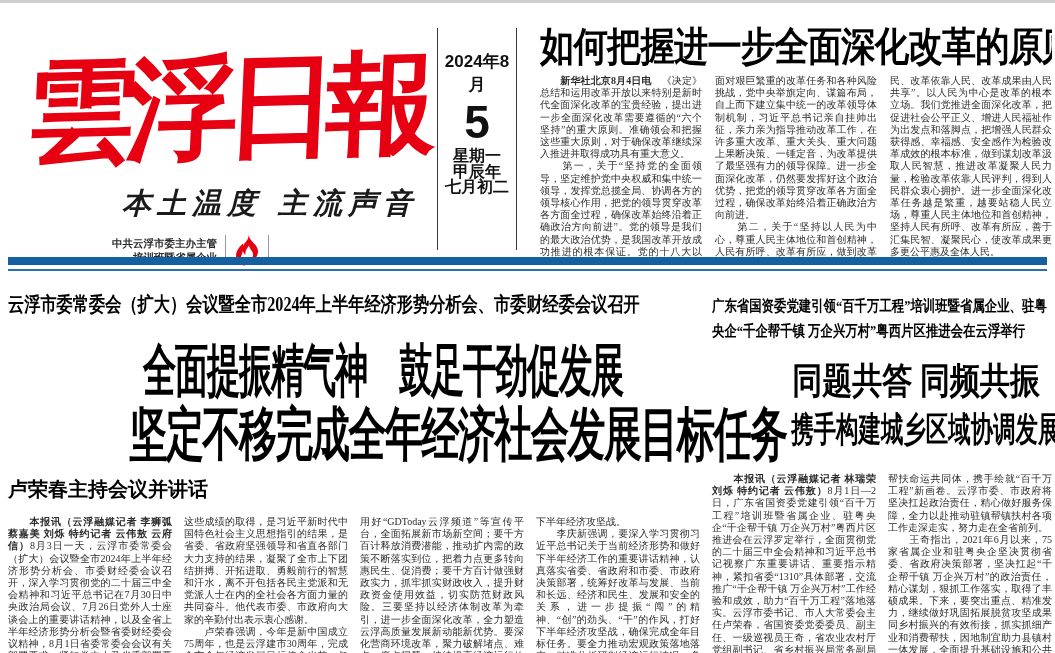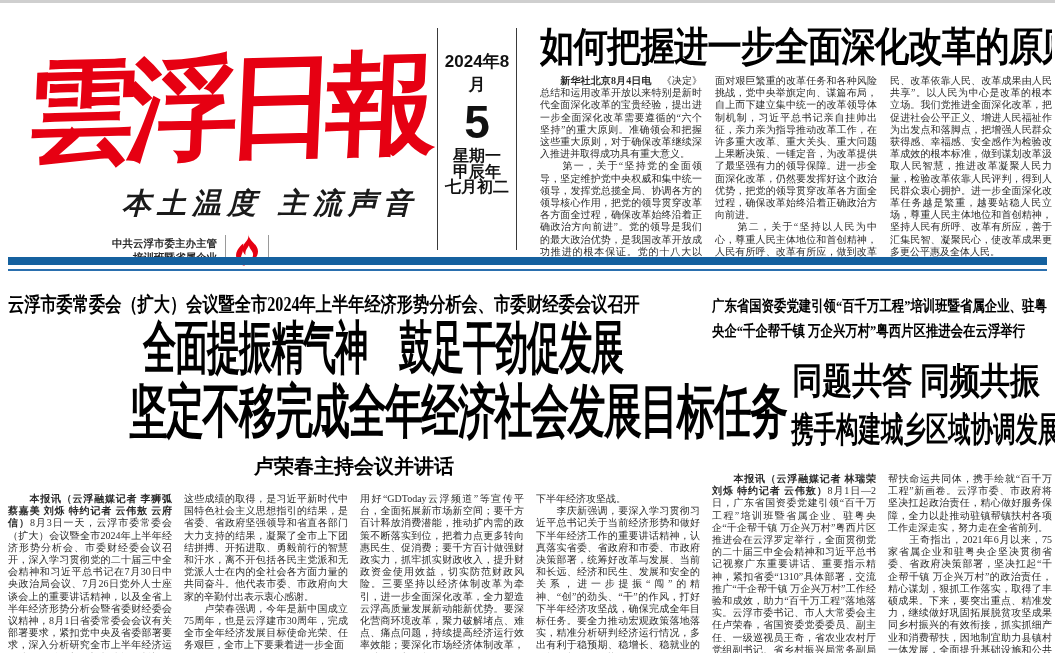--- a/index.html
+++ b/index.html
@@ -46,26 +46,26 @@
 
   
   .left-article{position:absolute;left:8px;top:292px;width:692px;}
   .kicker{display:inline-block;font-family:"Liberation Serif","DejaVu Serif",serif;font-weight:bold;
         font-size:20px;line-height:24px;white-space:nowrap;color:#000;
         transform:scaleX(0.81);transform-origin:left top;}
   .hl-row{text-align:center;}
   .hl1 .t{display:inline-block;font-family:"Liberation Serif","DejaVu Serif",serif;font-weight:900;
         font-size:52px;line-height:56px;letter-spacing:-2px;white-space:nowrap;color:#000;
         transform:scale(0.64,1.1);transform-origin:center top;}
-  .hl1{margin-top:1px;}
+  .hl1{margin-top:24px;}
   .hl2 .t{display:inline-block;font-family:"Liberation Serif","DejaVu Serif",serif;font-weight:900;
         font-size:52px;line-height:58px;letter-spacing:-2px;white-space:nowrap;color:#000;
         transform:scale(0.73,1.12);transform-origin:center top;}
   .hl2{margin-top:6px;}
-  .subhead{margin-top:16px;text-align:center;font-family:"Liberation Serif","DejaVu Serif",serif;
+  .subhead{margin-top:16px;text-align:left;font-family:"Liberation Serif","DejaVu Serif",serif;
         font-weight:bold;font-size:20px;color:#000;}
   .left-body{display:flex;gap:12px;margin-top:13px;}
   .left-body .bodycol{width:164px;}
 
   
   .right-article{position:absolute;left:712px;top:293px;width:340px;}
   .r-kicker{display:inline-block;font-family:"Liberation Serif","DejaVu Serif",serif;font-weight:bold;
         font-size:15.5px;line-height:25px;white-space:nowrap;color:#000;
         transform:scaleX(0.8);transform-origin:left top;}
   .r-hl1{margin-top:16px;text-align:right;}

